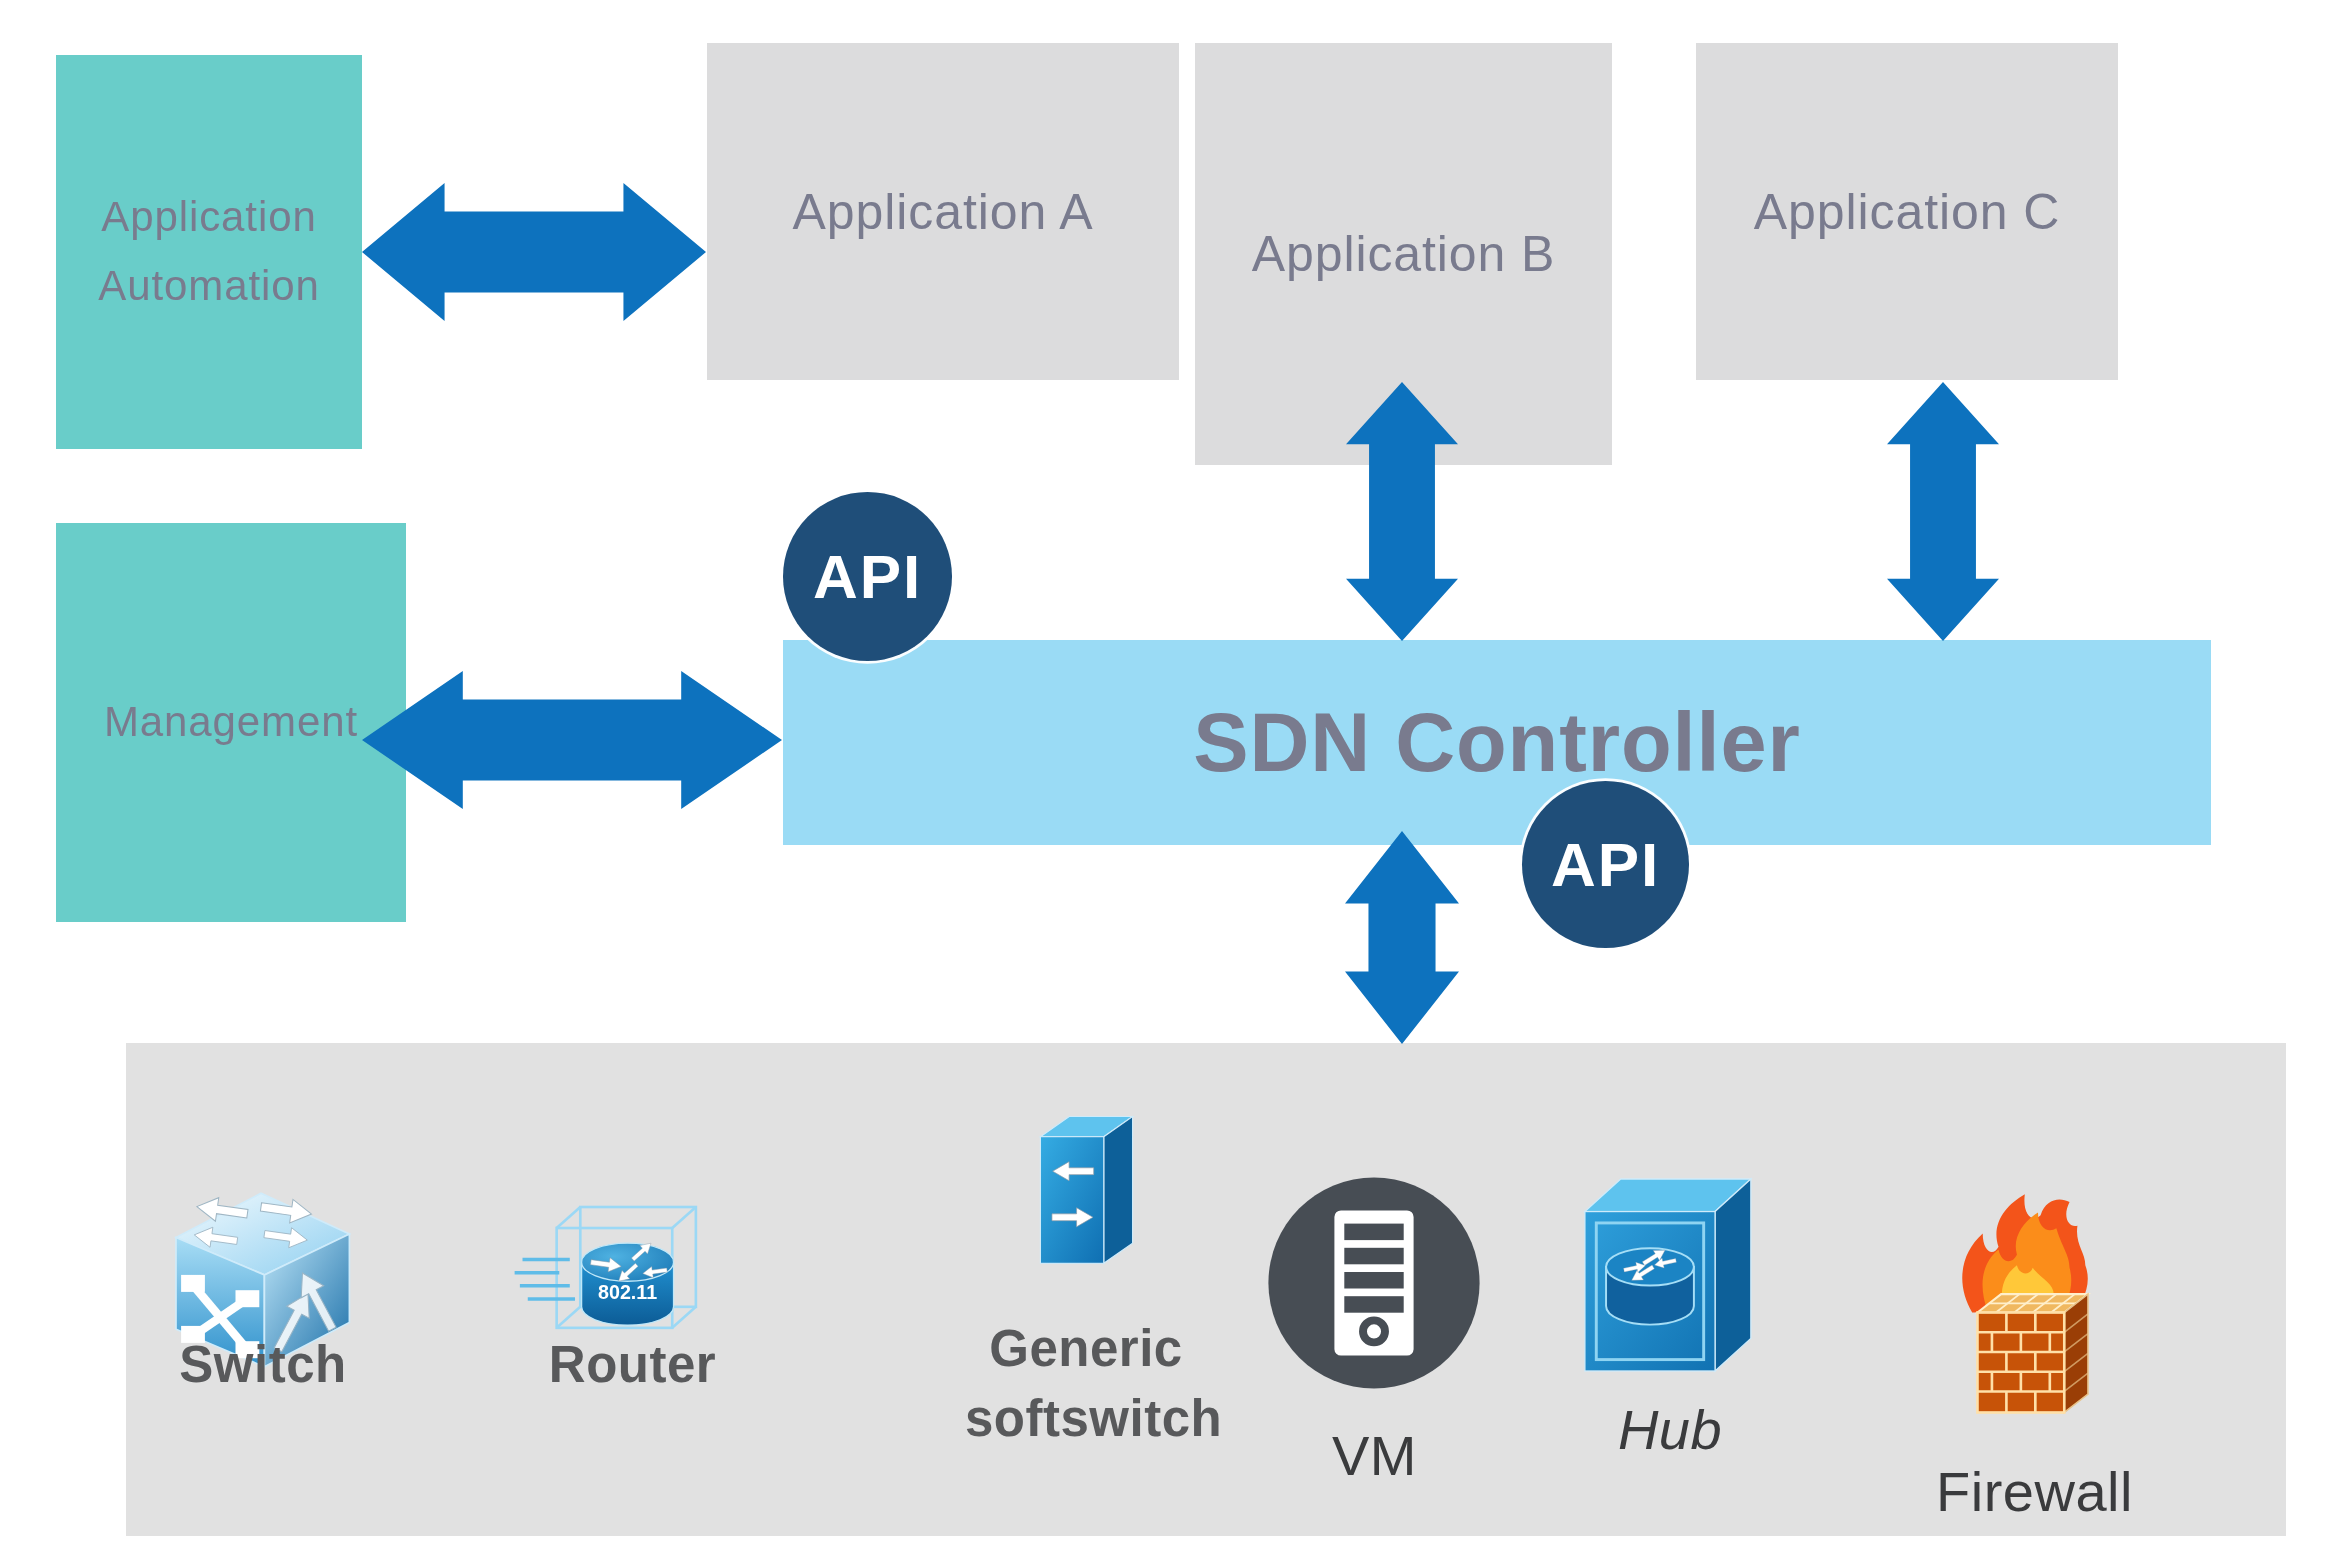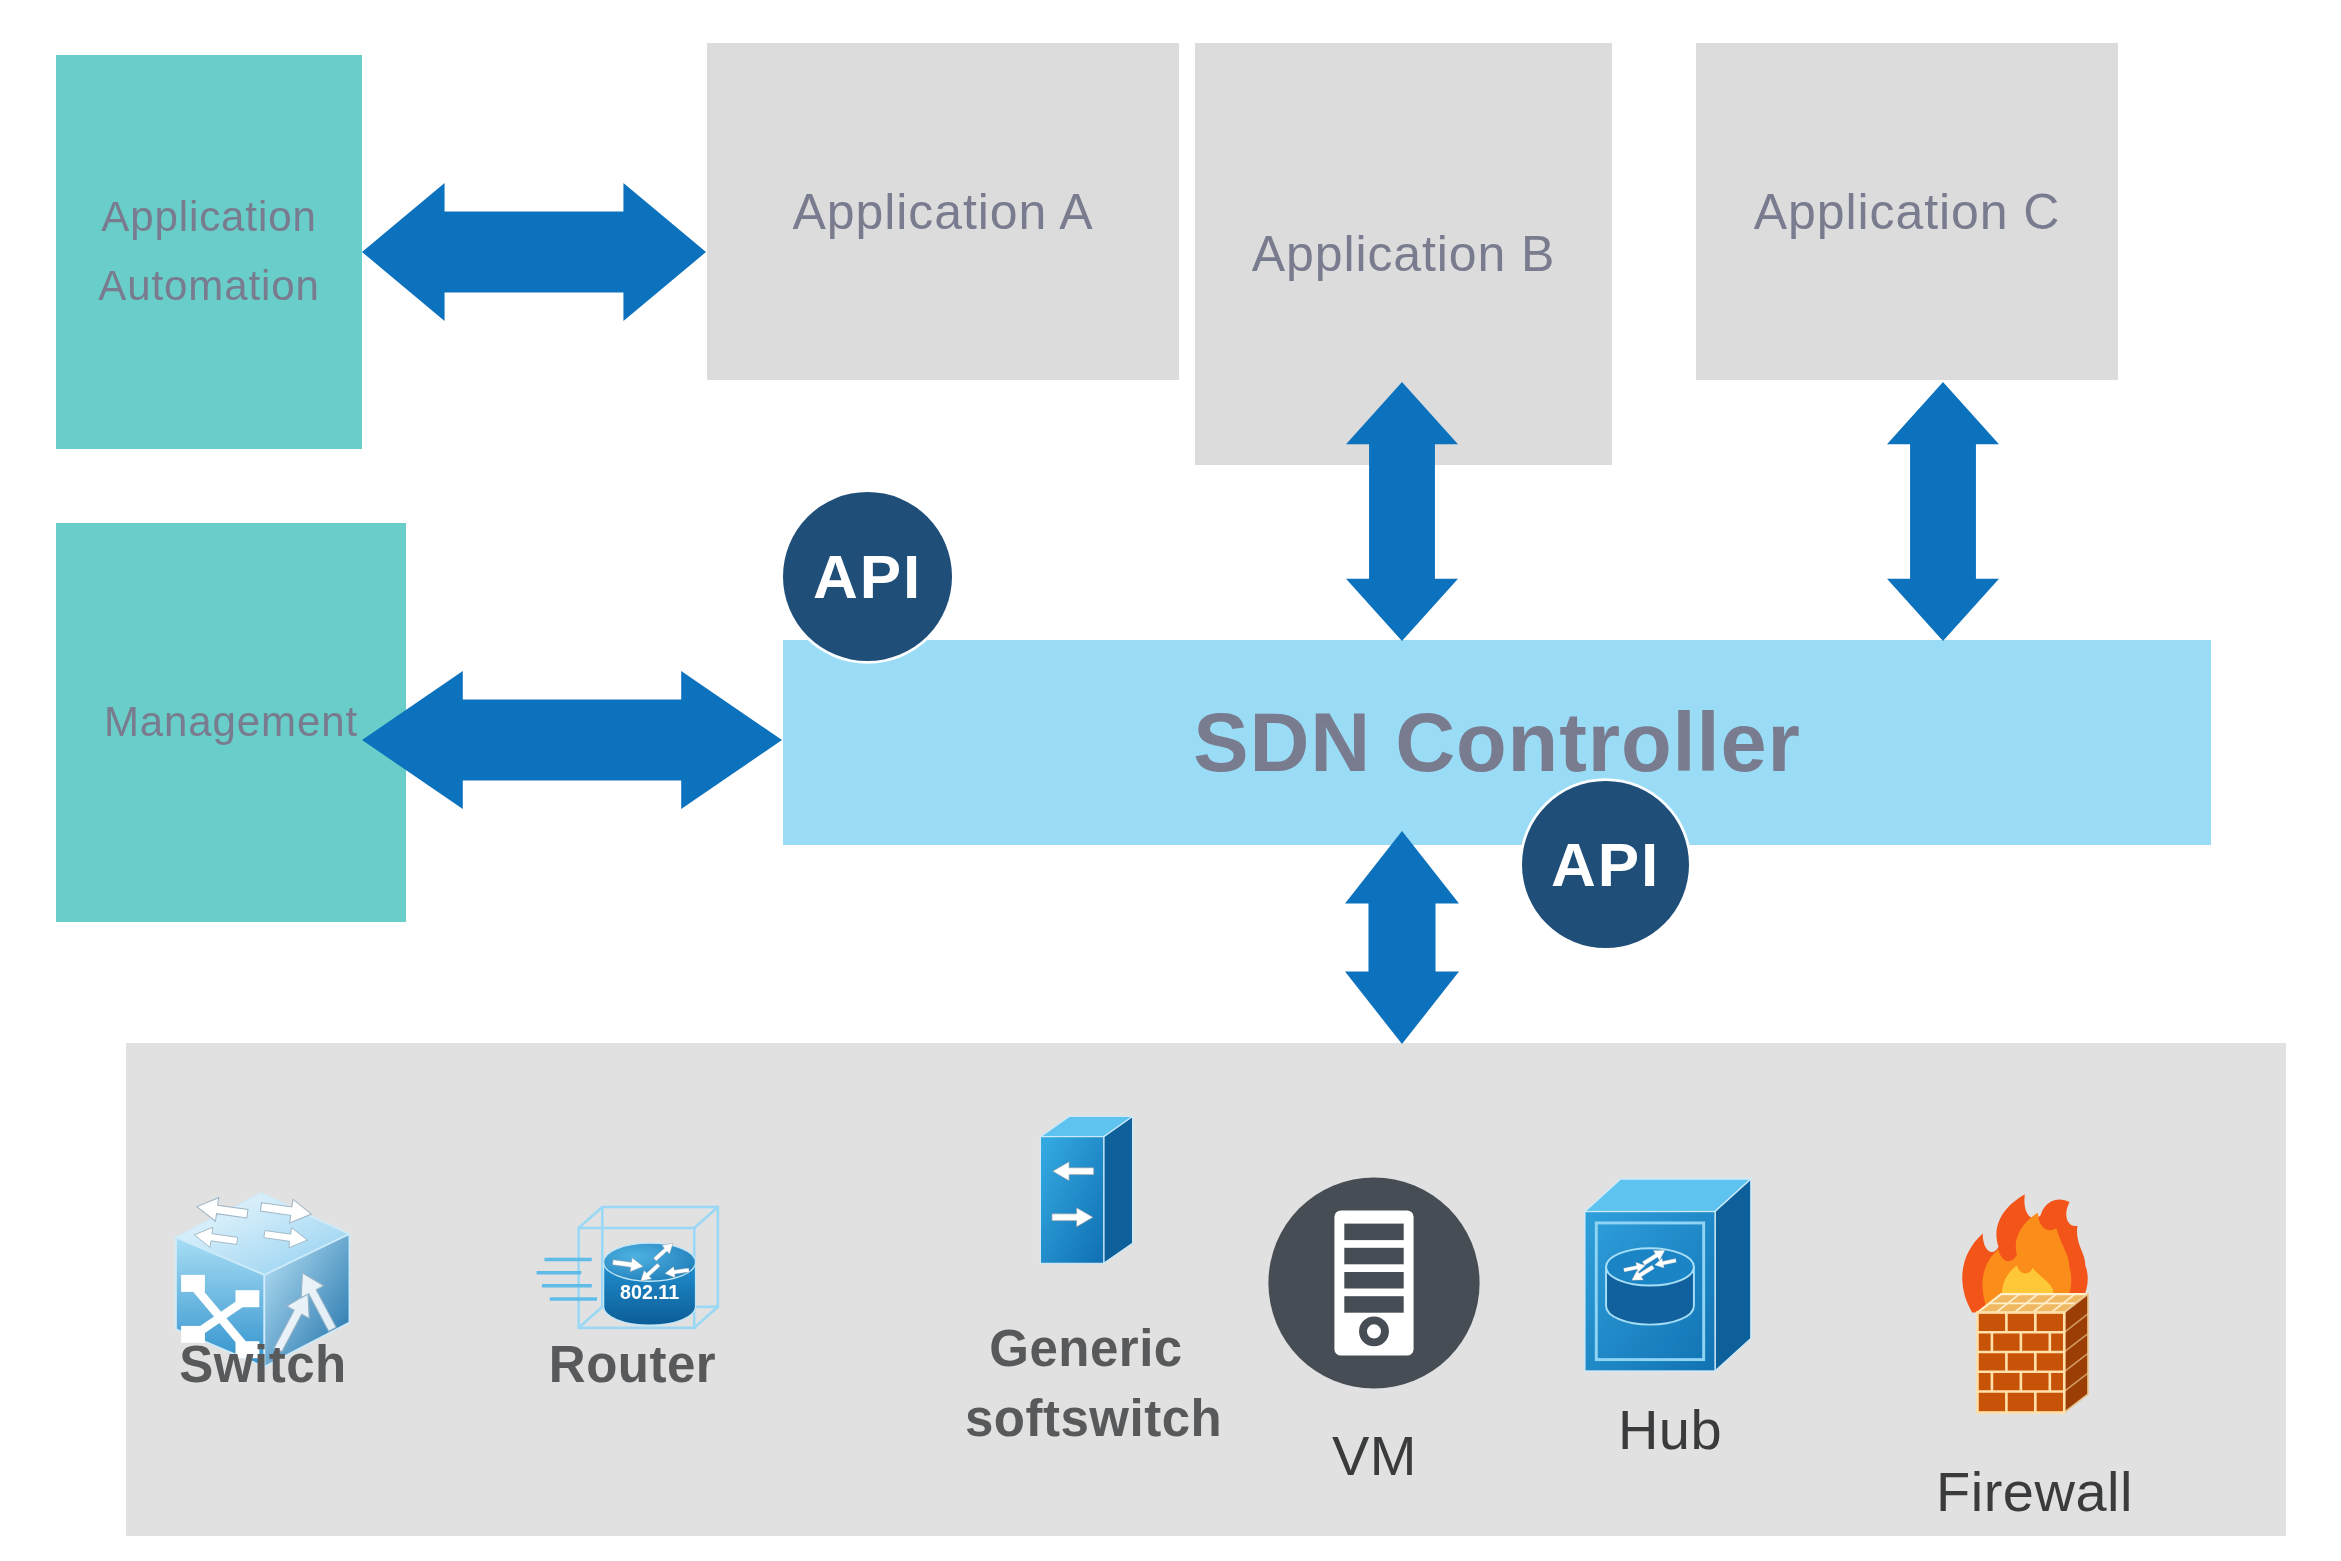--- a/index.html
+++ b/index.html
@@ -170,21 +170,21 @@
       </g>
 
       <g fill="#FFFFFF" opacity="0.85" stroke="#9FB6C4" stroke-width="0.5">
         <polygon points="0,-2 20,-2 20,-6 30,0 20,6 20,2 0,2" transform="translate(70,104) rotate(-62) scale(1.25)"></polygon>
         <polygon points="0,-2 20,-2 20,-6 30,0 20,6 20,2 0,2" transform="translate(102,92) rotate(-118) scale(1.25)"></polygon>
       </g>
     </svg>
   </div>
   <div class="abs dev-label-bold" style="left:161px;top:1335px;width:204px;">Switch</div>
 
-  <div class="abs" style="left:534px;top:1179px;width:197px;height:190px;">
+  <div class="abs" style="left:512px;top:1179px;width:197px;height:190px;">
     <svg viewBox="0 0 150 122" width="100%" height="100%">
       <defs>
         <linearGradient id="rtBody" x1="0" y1="0" x2="0" y2="1">
           <stop offset="0" stop-color="#2190D0"></stop>
             <stop offset="1" stop-color="#0C5C96"></stop>
         </linearGradient>
         <radialGradient id="rtTop" cx="0.35" cy="0.35" r="1">
           <stop offset="0" stop-color="#4FB2E2"></stop>
             <stop offset="1" stop-color="#0F6CAC"></stop>
         </radialGradient>
@@ -273,21 +273,21 @@
       <path d="M23,62 L23,86 A27,11.5 0 0 0 77,86 L77,62 Z" fill="#10619E" stroke="#A5DEF6" stroke-width="1.2"></path>
       <ellipse cx="50" cy="62" rx="27" ry="11.5" fill="#1B84C4" stroke="#A5DEF6" stroke-width="1.2"></ellipse>
       <g fill="#FFFFFF" stroke="#8C9AA6" stroke-width="0.4">
         <polygon points="0,-2.5 18,-2.5 18,-7 30,0 18,7 18,2.5 0,2.5" transform="translate(46,60) rotate(-32) scale(0.52)"></polygon>
         <polygon points="0,-2.5 18,-2.5 18,-7 30,0 18,7 18,2.5 0,2.5" transform="translate(52,62) rotate(148) scale(0.52)"></polygon>
         <polygon points="0,-2.5 18,-2.5 18,-7 30,0 18,7 18,2.5 0,2.5" transform="translate(66,58) rotate(168) scale(0.45)"></polygon>
         <polygon points="0,-2.5 18,-2.5 18,-7 30,0 18,7 18,2.5 0,2.5" transform="translate(34,64) rotate(-12) scale(0.45)"></polygon>
       </g>
     </svg>
   </div>
-  <div class="abs dev-label-thin" style="left:1594px;top:1397px;width:152px;">Hub</div>
+  <div class="abs dev-label-thin" style="left:1594px;top:1397px;width:152px;font-style:italic;">Hub</div>
 
   <div class="abs" style="left:1938px;top:1155px;width:171px;height:294px;">
     <svg viewBox="0 0 130 172" width="100%" height="100%">
 
       <path d="M26,94 C14,74 16,50 34,34 C34,48 42,52 46,44 C40,26 52,12 66,4 C64,20 72,26 78,20 C82,8 92,6 100,10 C94,22 100,30 106,28 C104,42 112,48 112,58 C118,74 108,88 104,94 Z" fill="#F3541A"></path>
       <path d="M38,94 C30,72 34,56 46,46 C48,56 56,58 60,50 C56,36 66,24 76,18 C76,30 84,34 90,30 C94,44 100,50 100,60 C104,74 98,86 94,94 Z" fill="#FB8D1A"></path>
       <path d="M50,94 C46,76 50,66 60,58 C62,66 70,66 72,60 C78,68 88,72 88,80 C88,88 84,92 80,94 Z" fill="#FFC839"></path>
 
       <polygon points="30,94 48,80 114,80 96,94" fill="#F0B860" stroke="#FFEFCB" stroke-width="1.6"></polygon>
       <g stroke="#FFEFCB" stroke-width="1.4">

